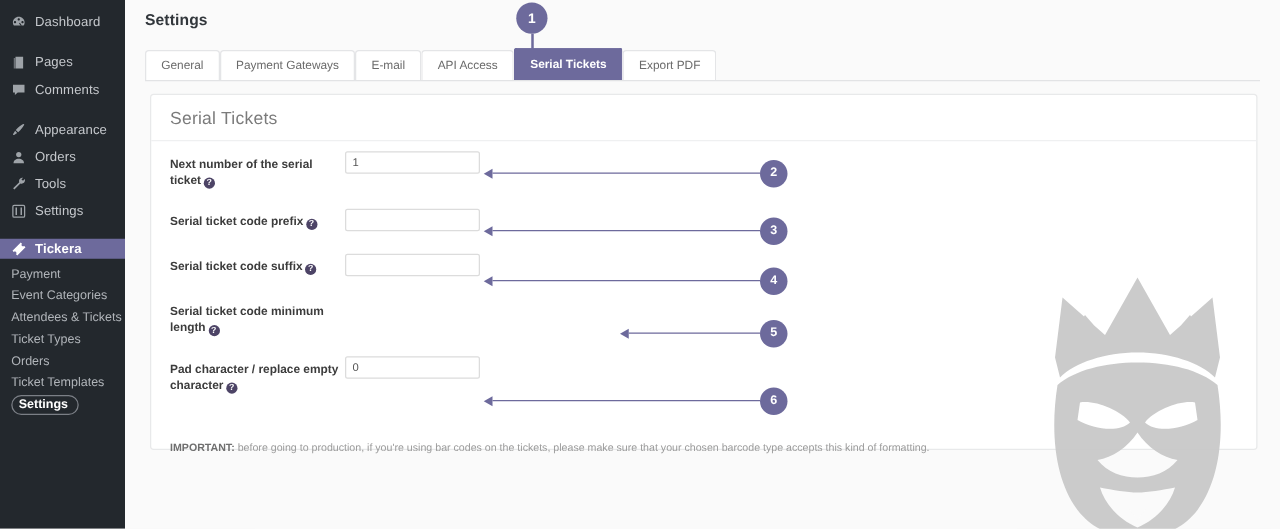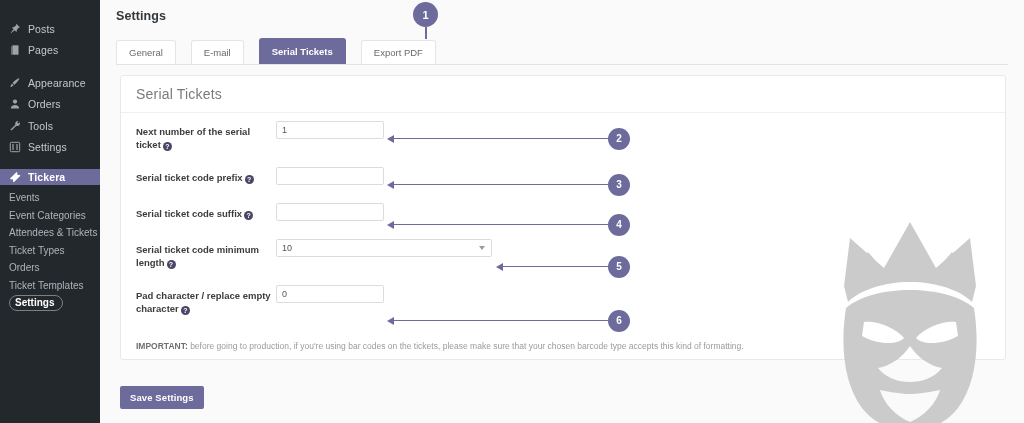--- a/index.html
+++ b/index.html
@@ -58,21 +58,21 @@
   .page-title{
     position:absolute;left:16px;top:9px;
     font-size:12.5px;font-weight:700;color:#32373c;letter-spacing:.1px;
   }
 
   
   .tabbar{
     position:absolute;left:16px;top:38px;width:892px;height:26px;
     border-bottom:1px solid #e2e3e5;
   }
-  .tabs{display:flex;align-items:flex-end;gap:15px;height:26px;}
+  .tabs{display:flex;align-items:flex-end;gap:0;height:26px;}
   .tab{
     height:24px;box-sizing:border-box;
     display:flex;align-items:center;justify-content:center;
     padding:0 12px;border:1px solid #e4e5e7;border-bottom:none;
     background:#fff;border-radius:3px 3px 0 0;
     font-size:9.5px;color:#6a6a6a;white-space:nowrap;
   }
   .tab.active{
     background:#6d6a9c;border-color:#6d6a9c;color:#fff;font-weight:700;
     height:26px;position:relative;
@@ -139,21 +139,21 @@
     width:0;height:0;border-top:4.5px solid transparent;border-bottom:4.5px solid transparent;
     border-right:7px solid #6d6a9c;
   }
   .ann-badge{
     width:22px;height:22px;border-radius:50%;background:#6d6a9c;color:#fff;
     display:flex;align-items:center;justify-content:center;
     font-size:10px;font-weight:700;flex:0 0 22px;
   }
 
   .note{
-    position:absolute;left:15px;top:264px;width:850px;
+    position:absolute;left:15px;top:276px;width:850px;
     font-size:8.5px;color:#9b9b9b;line-height:12px;
   }
   .note b{color:#6f6f6f;font-weight:700;}
 
   .save{
     position:absolute;left:20px;top:386px;
     background:#6d6a9c;color:#fff;border:none;border-radius:2px;
     font-size:9.5px;font-weight:700;font-family:"Liberation Sans",sans-serif;
     padding:6px 10px;cursor:pointer;letter-spacing:.1px;
   }
@@ -166,43 +166,51 @@
 </style>
 </head>
 <body>
 
 <div class="app">
 
   <div class="sidebar">
 
     <div style="height:7px"></div>
 
+    <div class="sb-item">
+      <span class="sb-ico">
+        <svg width="12" height="12" viewBox="0 0 12 12" fill="currentColor">
+            <path d="M6 1.4c-2.6 0-4.7 2-4.7 4.5 0 .9.3 1.8.8 2.5h7.8c.5-.7.8-1.6.8-2.5 0-2.5-2.1-4.5-4.7-4.5zm0 1.2c.5 0 .9.4.9.9s-.4.9-.9.9-.9-.4-.9-.9.4-.9.9-.9zM3 4.8c.5 0 .9.4.9.9s-.4.9-.9.9-.9-.4-.9-.9.4-.9.9-.9zm6 0c.5 0 .9.4.9.9s-.4.9-.9.9-.9-.4-.9-.9.4-.9.9-.9zM6.9 6.2l1.4 1.9-.6.5-1.5-1.8z"></path>
+          </svg>
+      </span>
+      <span>Dashboard</span>
+    </div>
 
     <div class="sb-gap"></div>
 
-    <div class="sb-item">
-      <span class="sb-ico">
-        <svg width="12" height="12" viewBox="0 0 12 12" fill="currentColor">
-            <path d="M7.6 1.1 6.9 1.8l.4.4-2.5 2-.9-.3-.8.8L4.6 6.2 1.6 9.9l.3.3 3.8-3 1.5 1.5.8-.8-.3-.9 2-2.5.4.4.7-.7z"></path>
-          </svg>
-      </span>
-      <span>Posts</span>
-    </div>
 
 
     <div class="sb-item">
       <span class="sb-ico">
         <svg width="12" height="12" viewBox="0 0 12 12" fill="currentColor">
             <path d="M3.4 1.3h6.1v9.4H3.4z"></path>
             <path d="M2 2.3h1.2v8.4H2z" opacity=".6"></path>
           </svg>
       </span>
       <span>Pages</span>
     </div>
 
+    <div class="sb-item">
+      <span class="sb-ico">
+        <svg width="12" height="12" viewBox="0 0 12 12" fill="currentColor">
+            <path d="M1.4 1.8h9.2v6.1H5.2L2.9 10V7.9H1.4z"></path>
+          </svg>
+      </span>
+      <span>Comments</span>
+    </div>
 
     <div class="sb-gap"></div>
 
     <div class="sb-item">
       <span class="sb-ico">
         <svg width="12" height="12" viewBox="0 0 12 12" fill="currentColor">
             <path d="M10.3 1.2c-.6-.4-3.3 1.3-5.2 3.1L3.6 5.9l1.9 1.9 1.5-1.5c1.9-1.9 3.7-4.6 3.3-5.1zM3.1 6.6 1.5 9.1c-.3.5.3 1.1.8.8l2.4-1.6z"></path>
           </svg>
       </span>
       <span>Appearance</span>
@@ -245,21 +253,21 @@
         <svg width="12" height="12" viewBox="0 0 12 12" fill="currentColor">
             <path d="M7.6.9 1 7.5l1 1c.5-.5 1.3-.5 1.8 0s.5 1.3 0 1.8l1 1 6.6-6.6-1-1c-.5.5-1.3.5-1.8 0s-.5-1.3 0-1.8z"></path>
           </svg>
       </span>
       <span>Tickera</span>
       <span class="sb-arrow"></span>
     </div>
 
     <div class="sb-subtop"></div>
     <div class="sb-sub">
-        <span>Events</span>
+        <span>Payment</span>
       </div>
     <div class="sb-sub">
         <span>Event Categories</span>
       </div>
     <div class="sb-sub">
         <span>Attendees &amp; Tickets</span>
       </div>
     <div class="sb-sub">
         <span>Ticket Types</span>
       </div>
@@ -275,21 +283,23 @@
 
   </div>
 
   <div class="main">
 
     <div class="page-title">Settings</div>
 
     <div class="tabbar">
       <div class="tabs">
         <div class="tab">General</div>
+        <div class="tab">Payment Gateways</div>
         <div class="tab">E-mail</div>
+        <div class="tab">API Access</div>
         <div class="tab active">Serial Tickets</div>
         <div class="tab">Export PDF</div>
       </div>
     </div>
 
     <div class="badge1-wrap">
       <div class="badge">1</div>
       <div class="stem"></div>
     </div>
 
@@ -319,24 +329,20 @@
           <div class="lbl">
             <span>Serial ticket code suffix</span><span class="qm">?</span>
           </div>
           <input class="fld" type="text" value="" style="">
         </div>
 
         <div class="row" style="margin-bottom:16px;">
           <div class="lbl">
             <span>Serial ticket code minimum length</span><span class="qm">?</span>
           </div>
-          <div class="fld wide">
-            <span>10</span>
-            <span class="caret"></span>
-          </div>
         </div>
 
         <div class="row">
           <div class="lbl">
             <span>Pad character / replace empty character</span><span class="qm">?</span>
           </div>
           <input class="fld" type="text" value="0" style="">
         </div>
 
       </div>
@@ -373,21 +379,20 @@
 
         <div class="ann-row" style="left:266px;top:232px;">
           <div class="ann-head"></div>
           <div class="ann-line" style="width:214px;"></div>
           <div class="ann-badge">6</div>
         </div>
 
       </div>
     </div>
 
-    <button class="save">Save Settings</button>
 
     <div class="wm">
       <svg viewBox="0 0 200 215" width="200" height="215" fill="#c9c9c9">
         <path d="M100 6 L126 52 L160 22 L166 70 L162 86 C150 74 126 66 100 66 C74 66 50 74 38 86 L34 70 L40 22 L74 52 Z
                  M58 36 L72 52 L58 70 L48 50 Z
                  M142 36 L152 50 L142 70 L128 52 Z
                  M100 30 L113 48 L100 64 L87 48 Z"></path>
         <path d="M36 92 C30 130 34 168 52 192 C66 210 84 214 100 214 C116 214 134 210 148 192 C166 168 170 130 164 92
                  C150 80 126 74 100 74 C74 74 50 80 36 92 Z
                  M54 106 C66 104 86 112 94 122 C86 130 66 128 52 120 Z

